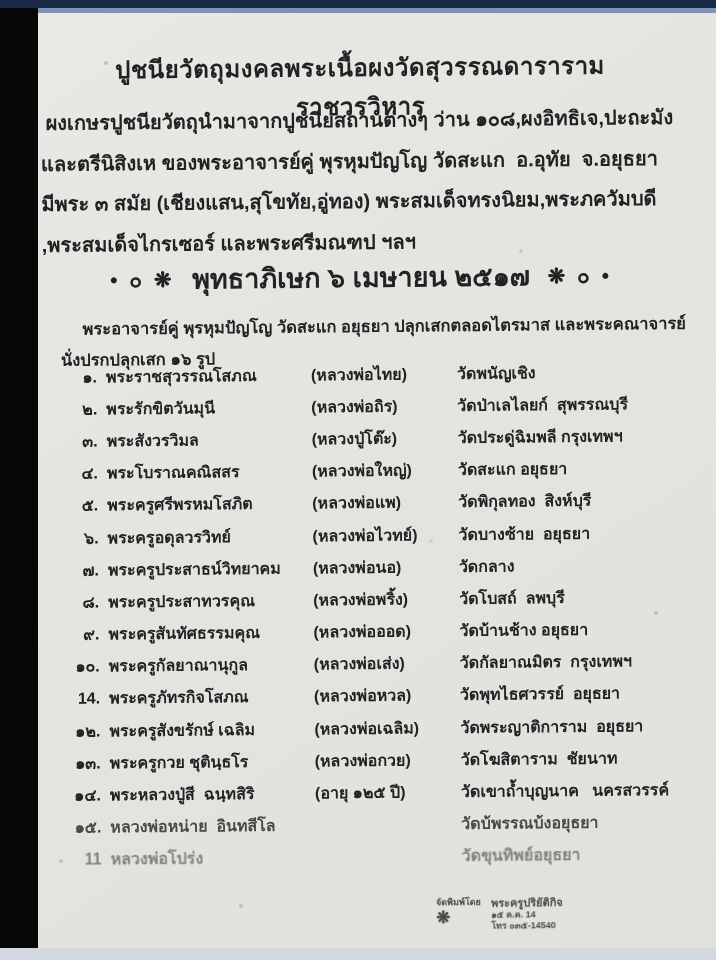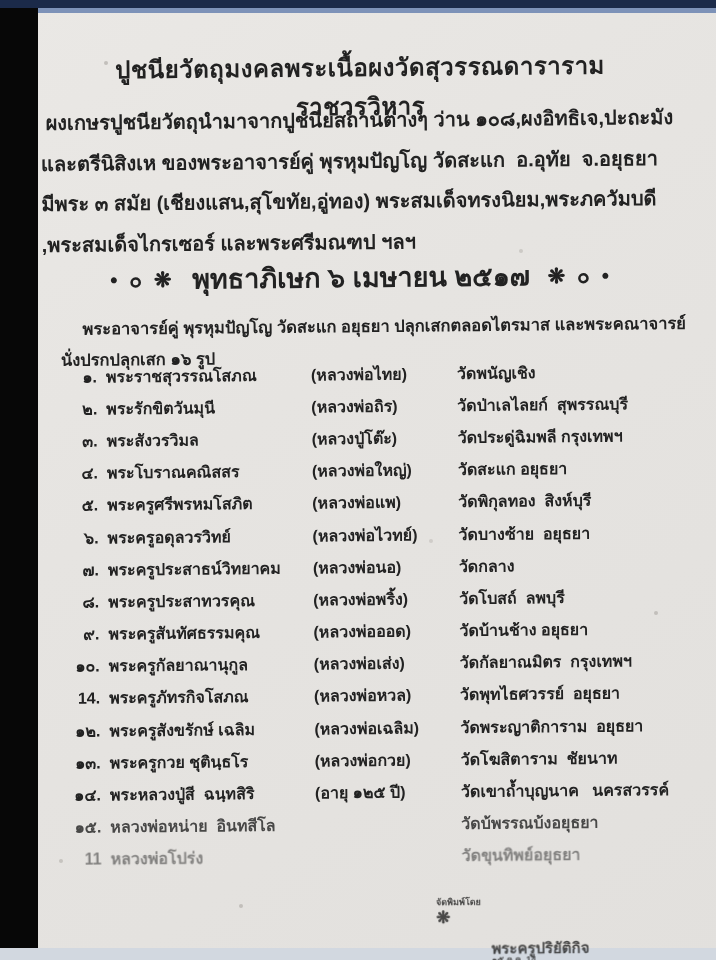--- a/index.html
+++ b/index.html
@@ -32,21 +32,21 @@
   .num{display:inline-block;width:52px;text-align:right;margin-right:9px;}
   .temple-cell{display:flex;align-items:center;}
   .prov{}
   .fade1{opacity:.8;}
   .fade2{opacity:.5;filter:blur(.4px);}
   .stamp{position:absolute;left:432px;top:896px;width:220px;display:flex;gap:10px;
          filter:blur(.4px);opacity:.8;font-weight:600;}
   .stamp-left{text-align:left;font-size:9px;}
   .stamp-flower{font-size:17px;line-height:17px;}
   .stamp-right{font-size:9px;line-height:11px;padding-top:2px;}
-  .stamp-right .s-name{font-size:15px;line-height:13px;margin-top:45px;}
+  .stamp-right .s-name{font-size:11px;line-height:13px;}
   .specks{position:absolute;left:0;top:0;width:2px;height:2px;border-radius:50%;background:transparent;
     box-shadow:105px 62px 0 1px #c2bfbb,640px 120px 0 1px #bdbab6,90px 330px 0 1px #c6c3bf,
                655px 612px 0 1px #c2bfbb,140px 700px 0 1px #c9c6c2,520px 250px 0 1px #ccc9c5,
                240px 905px 0 1px #c2bfbb,60px 860px 0 1px #c6c3bf,430px 540px 0 1px #cfccc8,
                300px 160px 0 1px #ccc9c5;}
 </style>
 </head>
 <body>
 
 <div class="photo">

